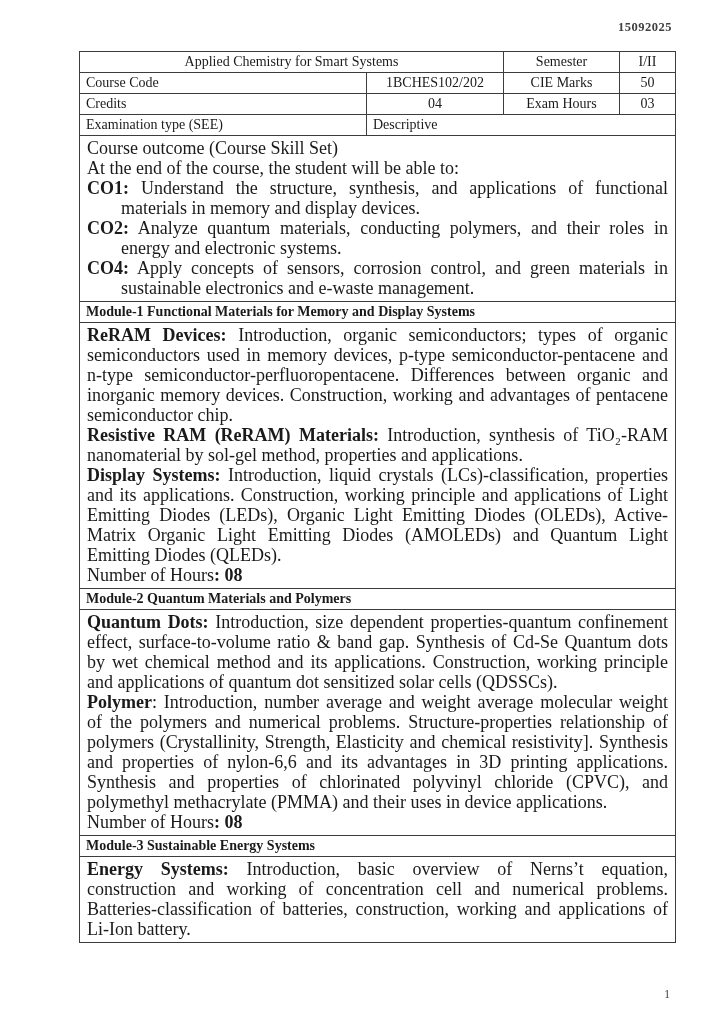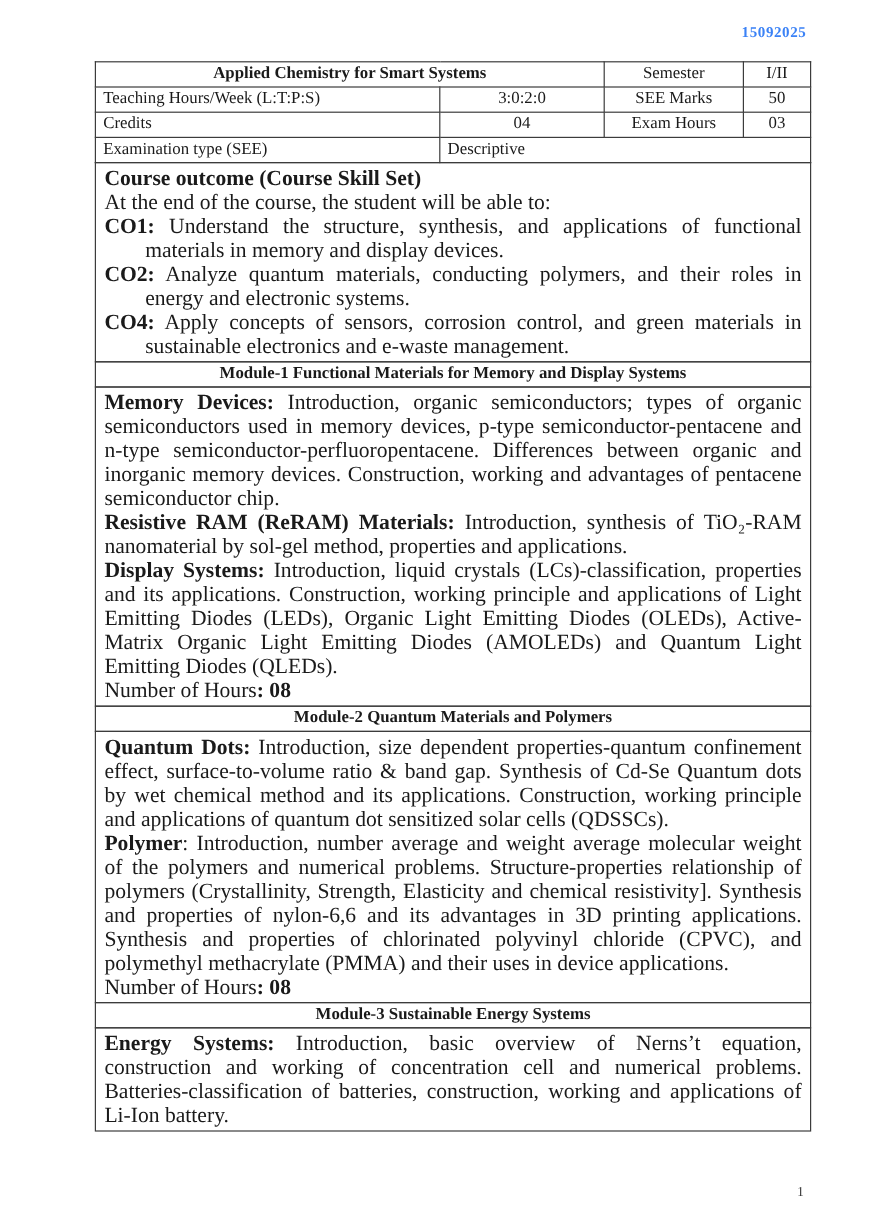--- a/index.html
+++ b/index.html
@@ -10,21 +10,21 @@
     font-family: "Liberation Serif", "DejaVu Serif", serif;
     color: #1a1a1a;
     position: relative;
     overflow: hidden;
   }
   .doc-number {
     position: absolute;
     top: 20px; right: 52px;
     font-size: 12.5px;
     font-weight: bold;
-    color: #3b82f6;
+    color: #404040;
     letter-spacing: 0.5px;
   }
   .sheet {
     position: absolute;
     left: 79px; top: 51px;
     width: 597px;
   }
   table.meta {
     width: 100%;
     border-collapse: collapse;
@@ -32,36 +32,36 @@
     font-size: 14px;
   }
   table.meta td {
     border: 1px solid #3c3c3c;
     padding: 1px 6px;
     height: 20px;
     line-height: 18px;
     vertical-align: middle;
   }
   td.center { text-align: center; }
-  td.bold, .bold { font-weight: bold; }
+  td.bold, .bold { font-weight: normal; }
   .block {
     border: 1px solid #3c3c3c;
     margin-top: -1px;
     padding: 2px 7px 3px 7px;
     font-size: 18px;
     line-height: 20px;
   }
   .module-title {
     border: 1px solid #3c3c3c;
     margin-top: -1px;
     padding: 1px 6px;
     font-size: 14px;
     line-height: 18px;
     font-weight: bold;
-    text-align: center;
+    text-align: left;
   }
   .block p { margin: 0; text-align: justify; }
   .co-item {
     margin: 0;
     padding-left: 34px;
     text-indent: -34px;
     text-align: justify;
   }
   .co-code { font-weight: bold; }
   .lead { font-weight: bold; }
@@ -88,23 +88,23 @@
         <col style="width:116px">
         <col>
       </colgroup>
     <tbody>
         <tr>
       <td colspan="2" class="center bold">Applied Chemistry for Smart Systems</td>
       <td class="center">Semester</td>
       <td class="center">I/II</td>
     </tr>
     <tr>
-      <td>Teaching Hours/Week (L:T:P:S)</td>
-      <td class="center">3:0:2:0</td>
-      <td class="center">SEE Marks</td>
+      <td>Course Code</td>
+      <td class="center bold">1BCHES102/202</td>
+      <td class="center">CIE Marks</td>
       <td class="center">50</td>
     </tr>
     <tr>
       <td>Credits</td>
       <td class="center">04</td>
       <td class="center">Exam Hours</td>
       <td class="center">03</td>
     </tr>
     <tr>
       <td>Examination type (SEE)</td>
@@ -116,21 +116,21 @@
   <div class="block">
     <p class="bold">Course outcome (Course Skill Set)</p>
     <p>At the end of the course, the student will be able to:</p>
     <p class="co-item"><span class="co-code">CO1:</span><span> Understand the structure, synthesis, and applications of functional materials in memory and display devices.</span></p>
     <p class="co-item"><span class="co-code">CO2:</span><span> Analyze quantum materials, conducting polymers, and their roles in energy and electronic systems.</span></p>
     <p class="co-item"><span class="co-code">CO4:</span><span> Apply concepts of sensors, corrosion control, and green materials in sustainable electronics and e-waste management.</span></p>
   </div>
 
   <div class="module-title">Module-1 Functional Materials for Memory and Display Systems</div>
   <div class="block">
-    <p><span class="lead">Memory Devices:</span><span> Introduction, organic semiconductors; types of organic semiconductors used in memory devices, p-type semiconductor-pentacene and n-type semiconductor-perfluoropentacene. Differences between organic and inorganic memory devices. Construction, working and advantages of pentacene semiconductor chip.</span></p>
+    <p><span class="lead">ReRAM Devices:</span><span> Introduction, organic semiconductors; types of organic semiconductors used in memory devices, p-type semiconductor-pentacene and n-type semiconductor-perfluoropentacene. Differences between organic and inorganic memory devices. Construction, working and advantages of pentacene semiconductor chip.</span></p>
     <p><span class="lead">Resistive RAM (ReRAM) Materials:</span><span> Introduction, synthesis of TiO₂-RAM nanomaterial by sol-gel method, properties and applications.</span></p>
     <p><span class="lead">Display Systems:</span><span> Introduction, liquid crystals (LCs)-classification, properties and its applications. Construction, working principle and applications of Light Emitting Diodes (LEDs), Organic Light Emitting Diodes (OLEDs), Active-Matrix Organic Light Emitting Diodes (AMOLEDs) and Quantum Light Emitting Diodes (QLEDs).</span></p>
     <p class="hours-line"><span>Number of Hours</span><span class="hours-value">: 08</span></p>
   </div>
 
   <div class="module-title">Module-2 Quantum Materials and Polymers</div>
   <div class="block">
     <p><span class="lead">Quantum Dots:</span><span> Introduction, size dependent properties-quantum confinement effect, surface-to-volume ratio &amp; band gap. Synthesis of Cd-Se Quantum dots by wet chemical method and its applications. Construction, working principle and applications of quantum dot sensitized solar cells (QDSSCs).</span></p>
     <p><span class="lead">Polymer</span><span>: Introduction, number average and weight average molecular weight of the polymers and numerical problems. Structure-properties relationship of polymers (Crystallinity, Strength, Elasticity and chemical resistivity]. Synthesis and properties of nylon-6,6 and its advantages in 3D printing applications. Synthesis and properties of chlorinated polyvinyl chloride (CPVC), and polymethyl methacrylate (PMMA) and their uses in device applications.</span></p>
     <p class="hours-line"><span>Number of Hours</span><span class="hours-value">: 08</span></p>

